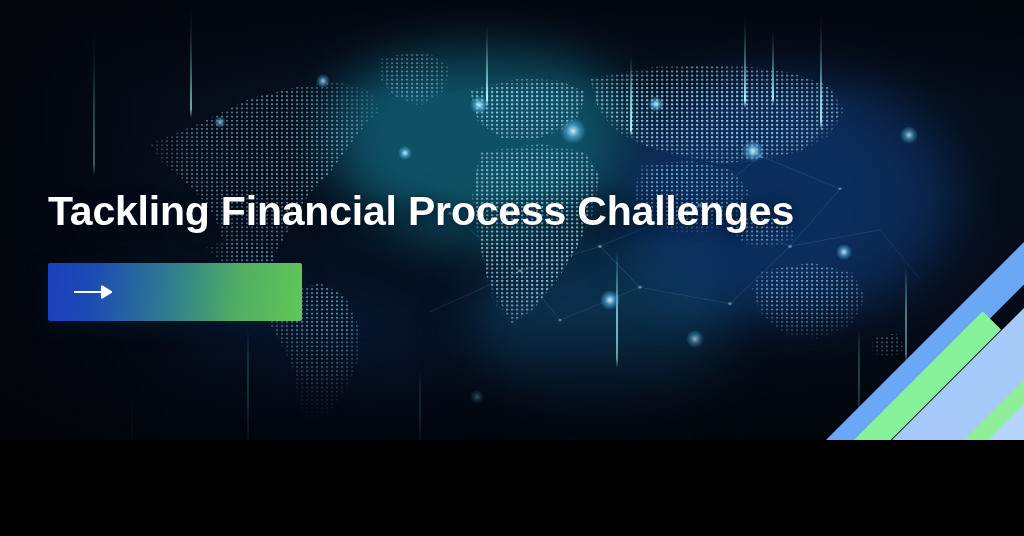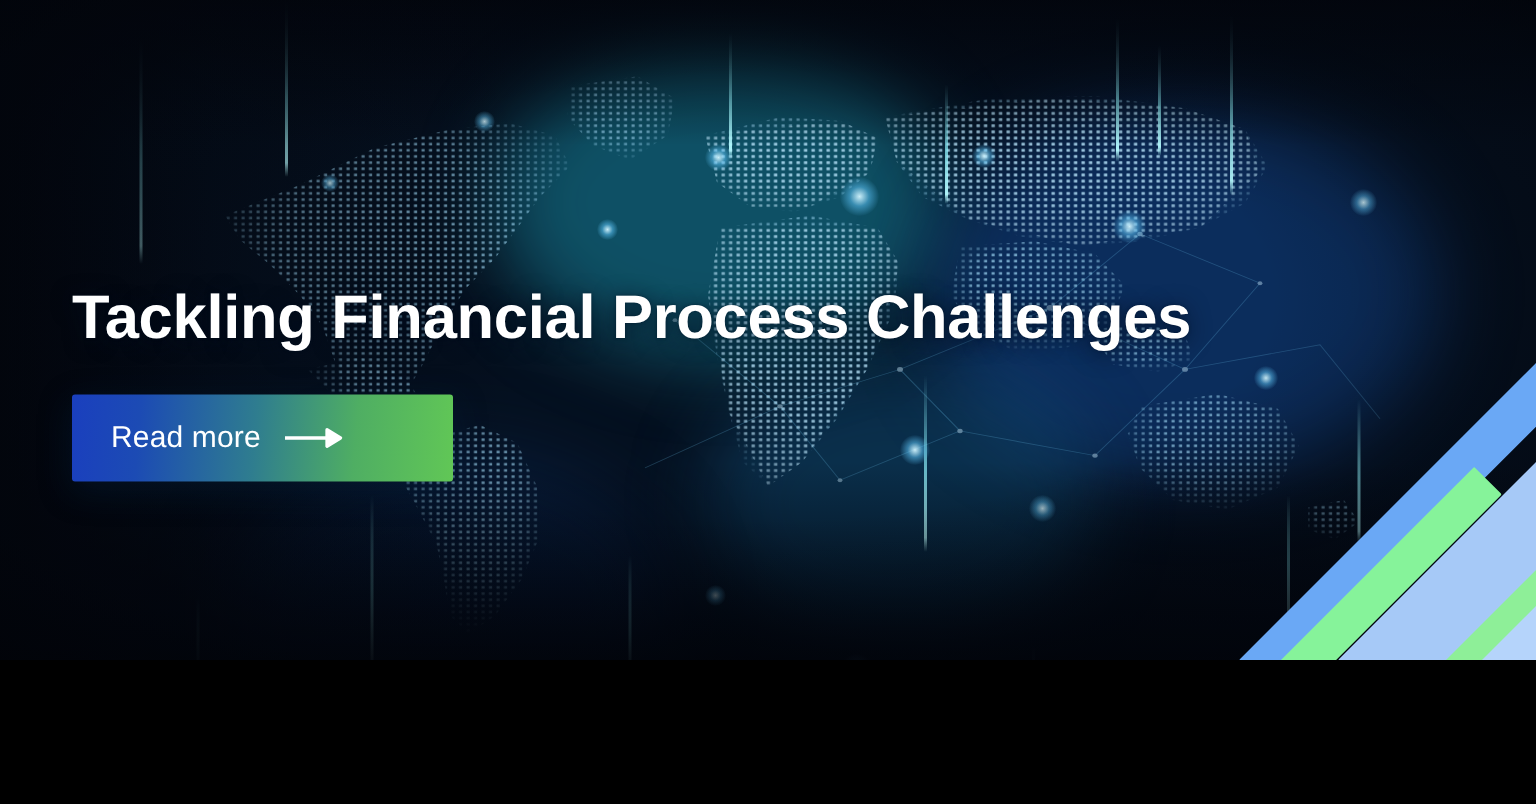--- a/index.html
+++ b/index.html
@@ -280,21 +280,20 @@
     <div class="stripe" style="left:256px; top:452px; width:240px; height:28px; background:#5b9af2;"></div>
 
   </div>
 
   <div class="content">
     <h1 class="headline">
       <span class="line">Tackling Financial Process Challenges</span>
     </h1>
 
     <button class="cta">
-      <span class="cta-label">Read more</span>
       <span class="cta-arrow">
         <svg width="40" height="14" viewBox="0 0 40 14" aria-hidden="true">
           <path d="M0 7 H31 M28 1.5 L37 7 L28 12.5 Z" fill="#ffffff" stroke="#ffffff" stroke-width="2.2" stroke-linejoin="round" stroke-linecap="round"></path>
         </svg>
       </span>
     </button>
   </div>
 
 </div>
 

